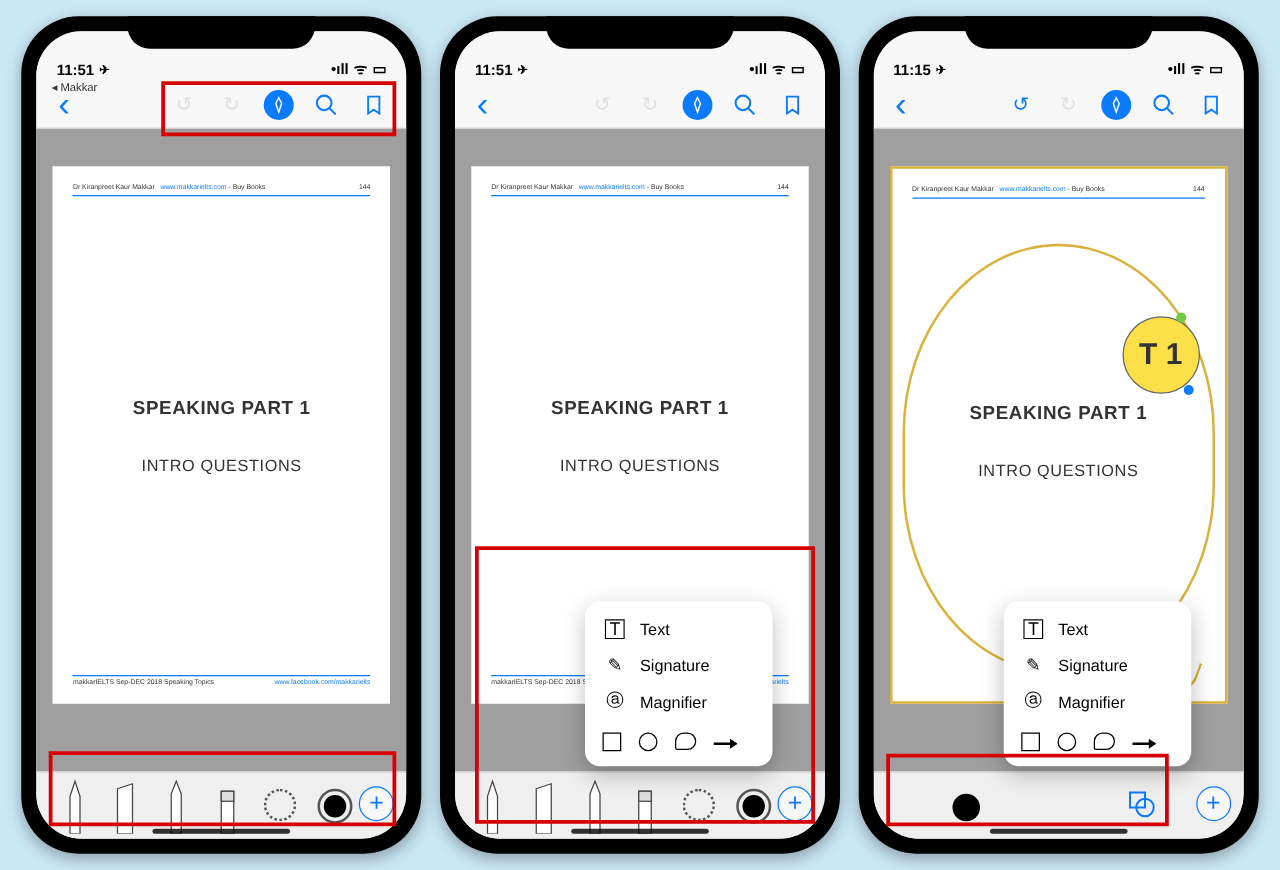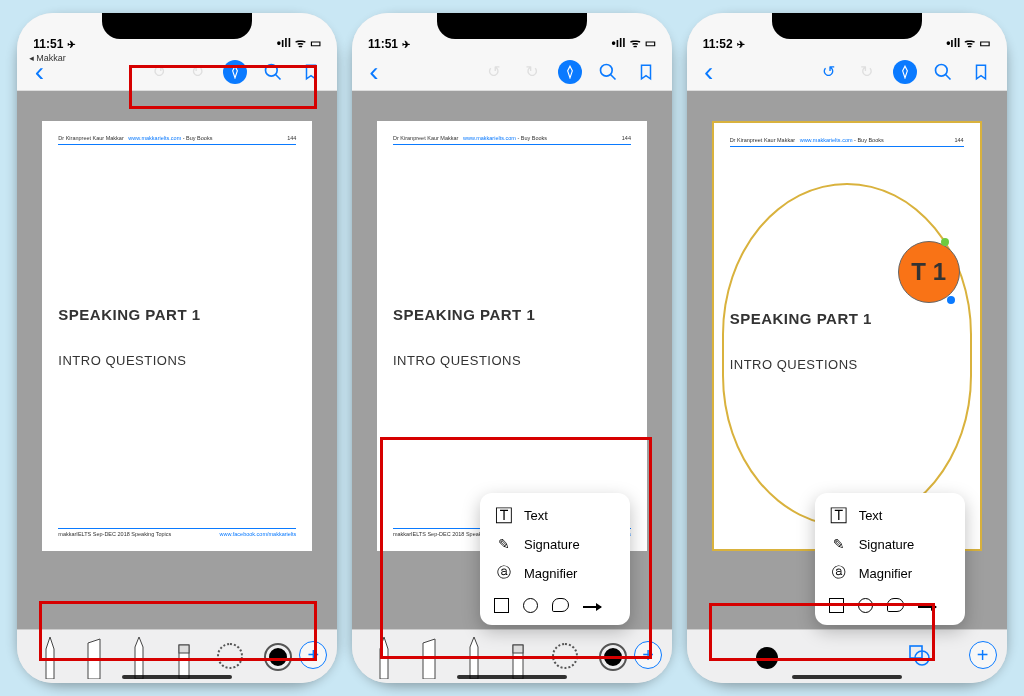--- a/index.html
+++ b/index.html
@@ -12,20 +12,21 @@
     justify-content: space-around;
     align-items: center;
     padding: 0 10px;
     overflow:hidden;
   }
   .phone {
     width: 320px;
     height: 670px;
     background: #000;
     border-radius: 46px;
+    padding: 12px;
     position: relative;
     box-shadow: 0 4px 12px rgba(0,0,0,.3);
   }
   .screen {
     background: #e9e9e9;
     width: 100%;
     height: 100%;
     border-radius: 36px;
     overflow: hidden;
     position: relative;
@@ -86,21 +87,21 @@
     background:#fff;
     padding: 14px 16px;
     font-size: 6.5px;
     color:#333;
     position:relative;
     display:flex;flex-direction:column;
   }
   .p3-page{border:2px solid #d9b23d;}
   .page-hdr {display:flex;justify-content:space-between;font-size:5.5px;border-bottom:1px solid #0a7aff;padding-bottom:3px;}
   .page-hdr a{color:#0a7aff;}
-  .page-mid{flex:1;display:flex;flex-direction:column;justify-content:center;gap:30px;}
+  .page-mid{flex:1;display:flex;flex-direction:column;align-items:center;justify-content:center;gap:30px;}
   .sp-title{font-weight:700;font-size:15px;letter-spacing:.5px;color:#333;}
   .sp-sub{font-weight:400;font-size:13px;letter-spacing:.5px;}
   .page-ftr{display:flex;justify-content:space-between;font-size:5.5px;border-top:1px solid #0a7aff;padding-top:2px;}
   .page-ftr a{color:#0a7aff;}
 
   .markup-bar{
     height:54px;background:#efeff0;
     border-top:1px solid #ccc;
     display:flex;align-items:flex-end;justify-content:space-around;
     padding:6px 36px 4px 10px;
@@ -156,21 +157,21 @@
   }
   .bubble-tail{
     position:absolute;bottom:8px;right:22px;width:42px;height:30px;
     border-right:2px solid #d9b23d;border-bottom:2px solid #d9b23d;
     border-radius:0 0 60% 0;transform:rotate(20deg);
     background:#fff;
   }
   .loupe{
     position:absolute;top:118px;right:20px;
     width:62px;height:62px;border:1.5px solid #666;border-radius:50%;
-    background:#f97316;display:flex;align-items:center;justify-content:center;
+    background:#fde047;display:flex;align-items:center;justify-content:center;
     font-weight:700;font-size:24px;
   }
   .ldot{position:absolute;width:8px;height:8px;border-radius:50%;}
   .ldg{background:#6ecb3f;top:-4px;right:10px;}
   .ldb{background:#0a7aff;bottom:-2px;right:4px;}
   .home-ind{position:absolute;bottom:4px;left:50%;transform:translateX(-50%);width:110px;height:4px;background:#000;border-radius:3px;opacity:.8;z-index:60;}
 </style>
 </head>
 <body>
 
@@ -372,21 +373,21 @@
     <div class="home-ind"></div>
   </div>
   <div class="highlight h2a"></div>
 </div>
 
 <div class="phone">
   <div class="notch"></div>
   <div class="screen">
     <div class="statusbar">
       <div class="sb-left">
-        <span>11:52</span>
+        <span>11:15</span>
         <span class="nav-plane">✈</span>
       </div>
       <div class="sb-right">
         <span>•ıll</span>
         <span>ᯤ</span>
         <span>▭</span>
       </div>
     </div>
     <div class="toolbar">
       <div class="tool-left">

